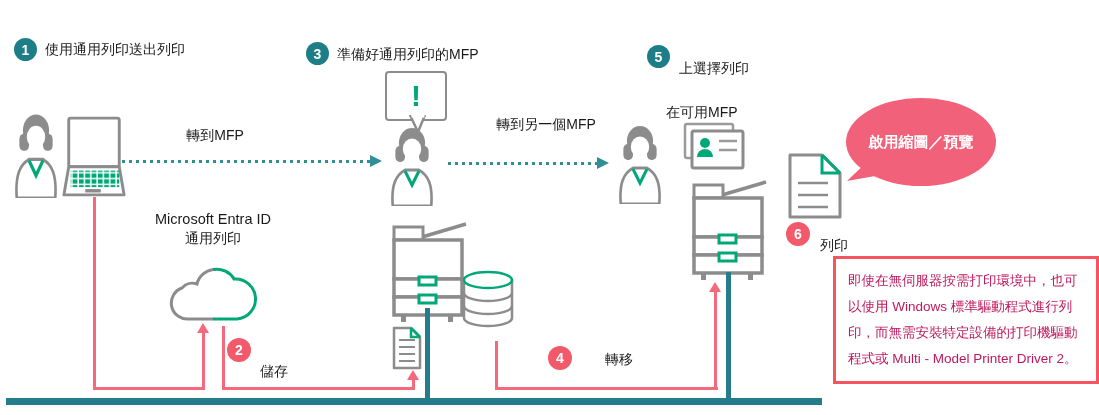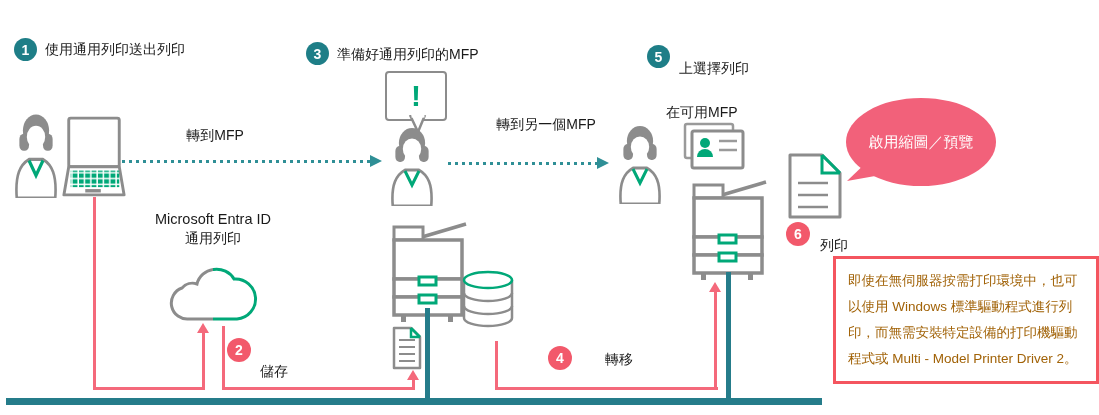--- a/index.html
+++ b/index.html
@@ -13,23 +13,23 @@
   .teal-bg{background:#1E7E87;}
   .pink-bg{background:#F2596B;}
   .dots{height:3px;background:repeating-linear-gradient(90deg,#2F8F96 0 3px,transparent 3px 7px);}
   .dot-head{width:0;height:0;border-top:6px solid transparent;border-bottom:6px solid transparent;
             border-left:12px solid #2F8F96;}
   .pline{background:#F4697B;}
   .p-arrow-up{width:0;height:0;border-left:6px solid transparent;border-right:6px solid transparent;
               border-bottom:10px solid #F4697B;}
   .tline{background:#257C8A;}
   .bubble-note{border:3px solid #F4555F;background:#fff;font-size:13.5px;line-height:26px;
-               padding:9px 12px;color:#a16207;}
+               padding:9px 12px;color:#be185d;}
   .pink-bubble{background:#F2617A;border-radius:50%;display:flex;align-items:center;
-               justify-content:center;color:#fff;font-weight:normal;font-size:15px;}
+               justify-content:center;color:#fff;font-weight:bold;font-size:15px;}
   .excl-bubble{border:2.5px solid #8C8C8C;border-radius:4px;background:#fff;display:flex;
                align-items:center;justify-content:center;color:#00A878;font-weight:bold;font-size:30px;}
 </style>
 </head>
 <body>
 
 <div class="canvas">
 
   <svg width="0" height="0" style="position:absolute">
     <defs>

